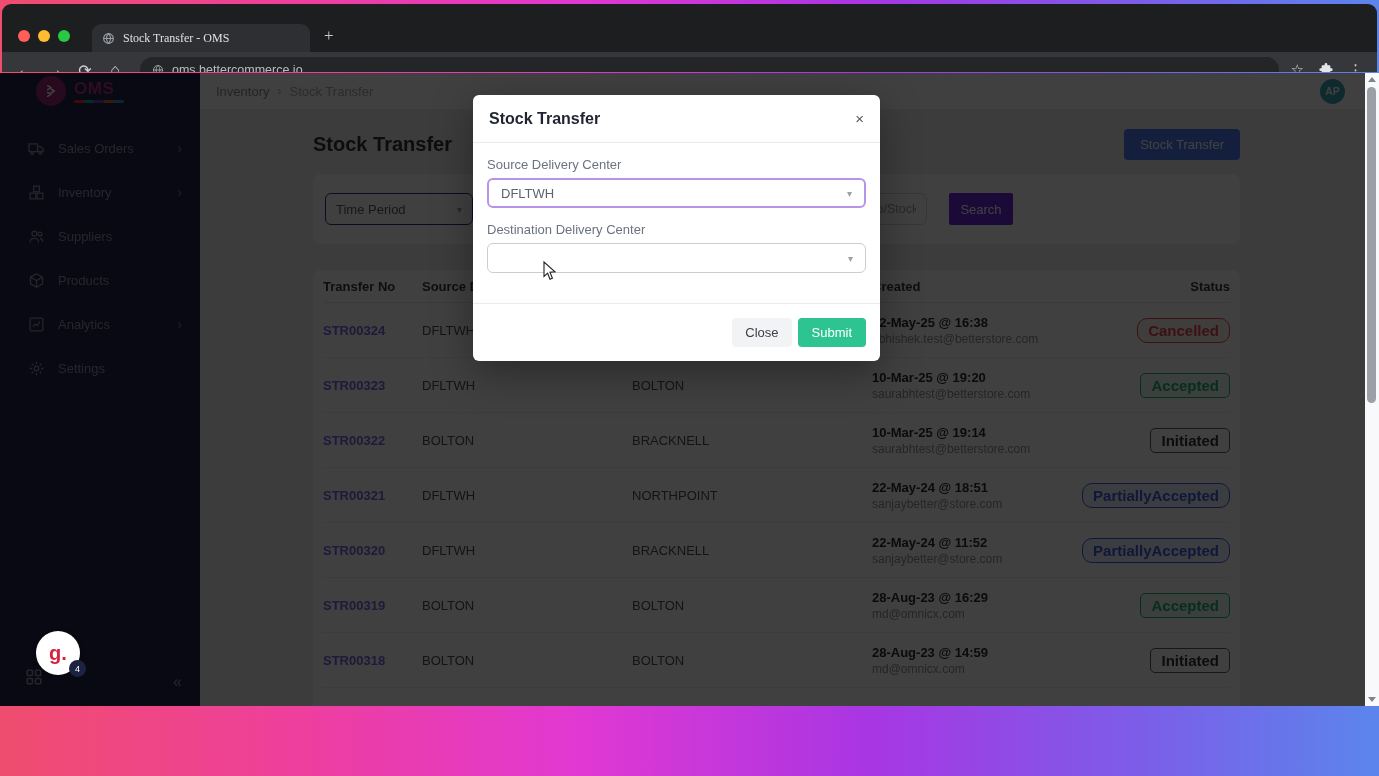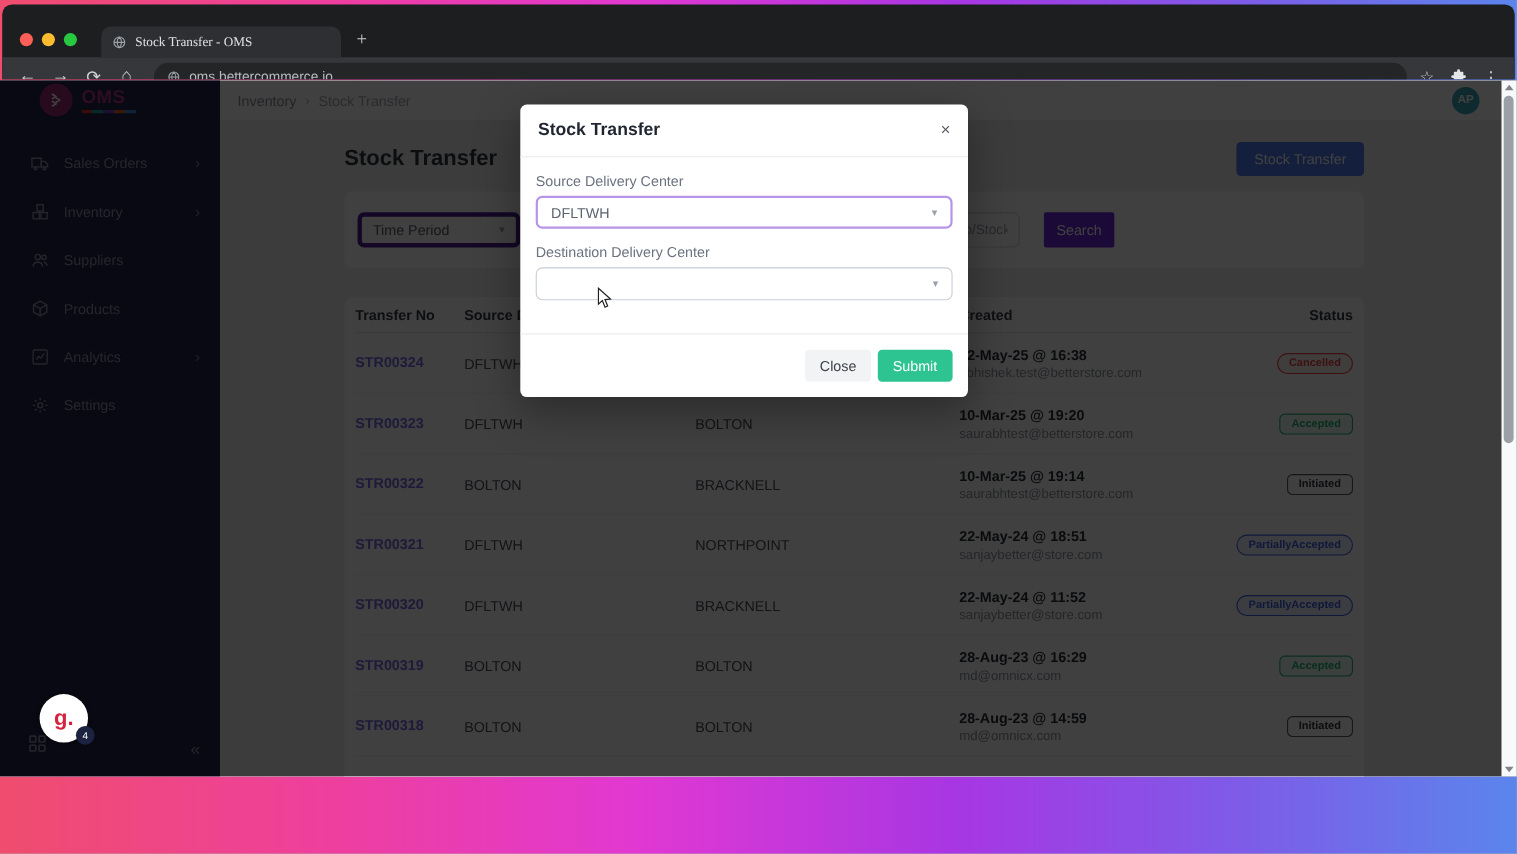--- a/index.html
+++ b/index.html
@@ -64,21 +64,21 @@
   .avatar { margin-left:auto; width:25px; height:25px; border-radius:50%; background:#3aa7bd;
             color:#fff; font-size:10.5px; font-weight:bold; display:flex; align-items:center; justify-content:center; }
   .content { padding:20px 0 0 113px; }
   .container { width:927px; }
   .title-row { display:flex; align-items:center; justify-content:space-between; }
   .page-title { font-size:20px; font-weight:600; color:#30353c; }
   .btn-primary { background:#4d7df0; color:#fff; border:none; border-radius:4px;
                  font-size:13px; padding:8px 16px; font-family:inherit; }
   .filter-card { margin-top:14px; height:70px; background:#fff; border-radius:8px;
                  display:flex; align-items:center; padding:0 12px; }
-  .select-box { width:148px; height:32px; border:4px solid #4c1d95; border-radius:6px;
+  .select-box { width:148px; height:32px; border:1px solid #4c1d95; border-radius:6px;
                 display:flex; align-items:center; padding:0 10px; color:#565b63; font-size:13px;
                 justify-content:space-between; background:#fff; }
   .select-caret { color:#9ba1aa; font-size:10px; }
   .filter-input { width:120px; height:32px; border:1px solid #d3d6db; border-radius:6px;
                   font-size:12.5px; padding:0 10px; color:#565b63; font-family:inherit; }
   .filter-input::placeholder { color:#9ba1aa; }
   .btn-search { margin-left:22px; margin-right:215px; width:64px; height:32px; background:#6d28d9;
                 color:#fff; border:none; border-radius:2px; font-size:13px; font-family:inherit; }
   .spacer { flex:1; }
 
@@ -86,21 +86,21 @@
   .table-card { margin-top:26px; background:#fff; border-radius:8px 8px 0 0; padding:0 10px; height:440px; }
   .thead { display:flex; height:33px; align-items:center; border-bottom:1px solid #e4e6ea; }
   .thead > div { font-size:13px; font-weight:bold; color:#343a42; white-space:nowrap; overflow:hidden; }
   .trow { display:flex; height:55px; align-items:center; border-bottom:1px solid #eceef0; }
   .c-no { width:99px; } .c-src { width:210px; } .c-dst { width:240px; }
   .c-created { flex:1; } .c-status { width:150px; display:flex; justify-content:flex-end; }
   .tlink { color:#7569e6; font-size:13px; font-weight:600; text-decoration:none; }
   .cell-text { font-size:13px; color:#4a4f57; }
   .created-at { font-size:13px; font-weight:bold; color:#272c33; }
   .created-by { font-size:12px; color:#8d939c; margin-top:2px; }
-  .badge { font-size:10px; font-weight:600; padding:3px 10px; border:1px solid; white-space:nowrap; }
+  .badge { font-size:15px; font-weight:600; padding:3px 10px; border:1px solid; white-space:nowrap; }
   .badge.cancelled { color:#ef4444; border-color:#ef4444; background:#fef2f2; border-radius:10px; }
   .badge.accepted  { color:#22b573; border-color:#22b573; background:#ecfdf5; border-radius:5px; }
   .badge.initiated { color:#30343b; border-color:#585d66; background:#fff; border-radius:5px; }
   .badge.partial   { color:#4161e8; border-color:#4161e8; background:#eef2ff; border-radius:10px; }
 
   
   .backdrop { position:absolute; inset:0; background:rgba(0,0,0,.75); z-index:10; }
   .scrollbar { position:absolute; right:0; top:0; bottom:0; width:14px; background:#f8f9fa; z-index:15; }
   .sb-arrow { position:absolute; left:3px; width:0; height:0; border-left:4px solid transparent; border-right:4px solid transparent; }
   .sb-up { top:4px; border-bottom:5px solid #80858a; }

